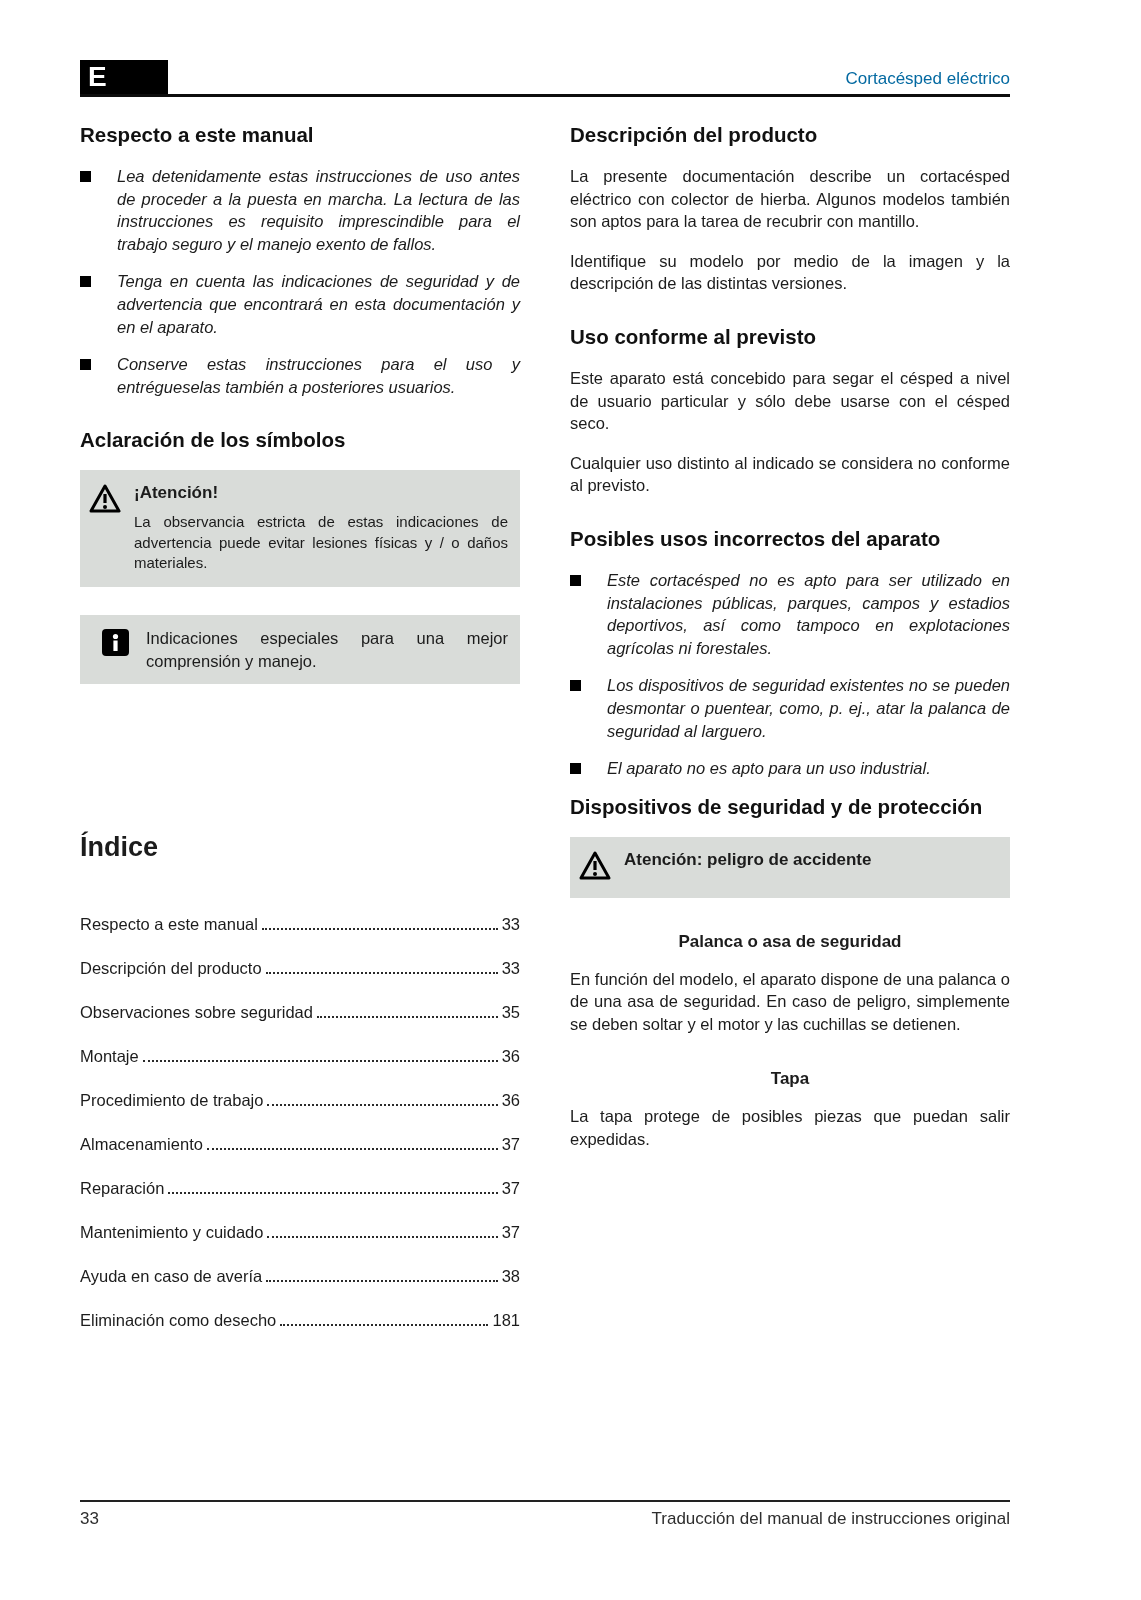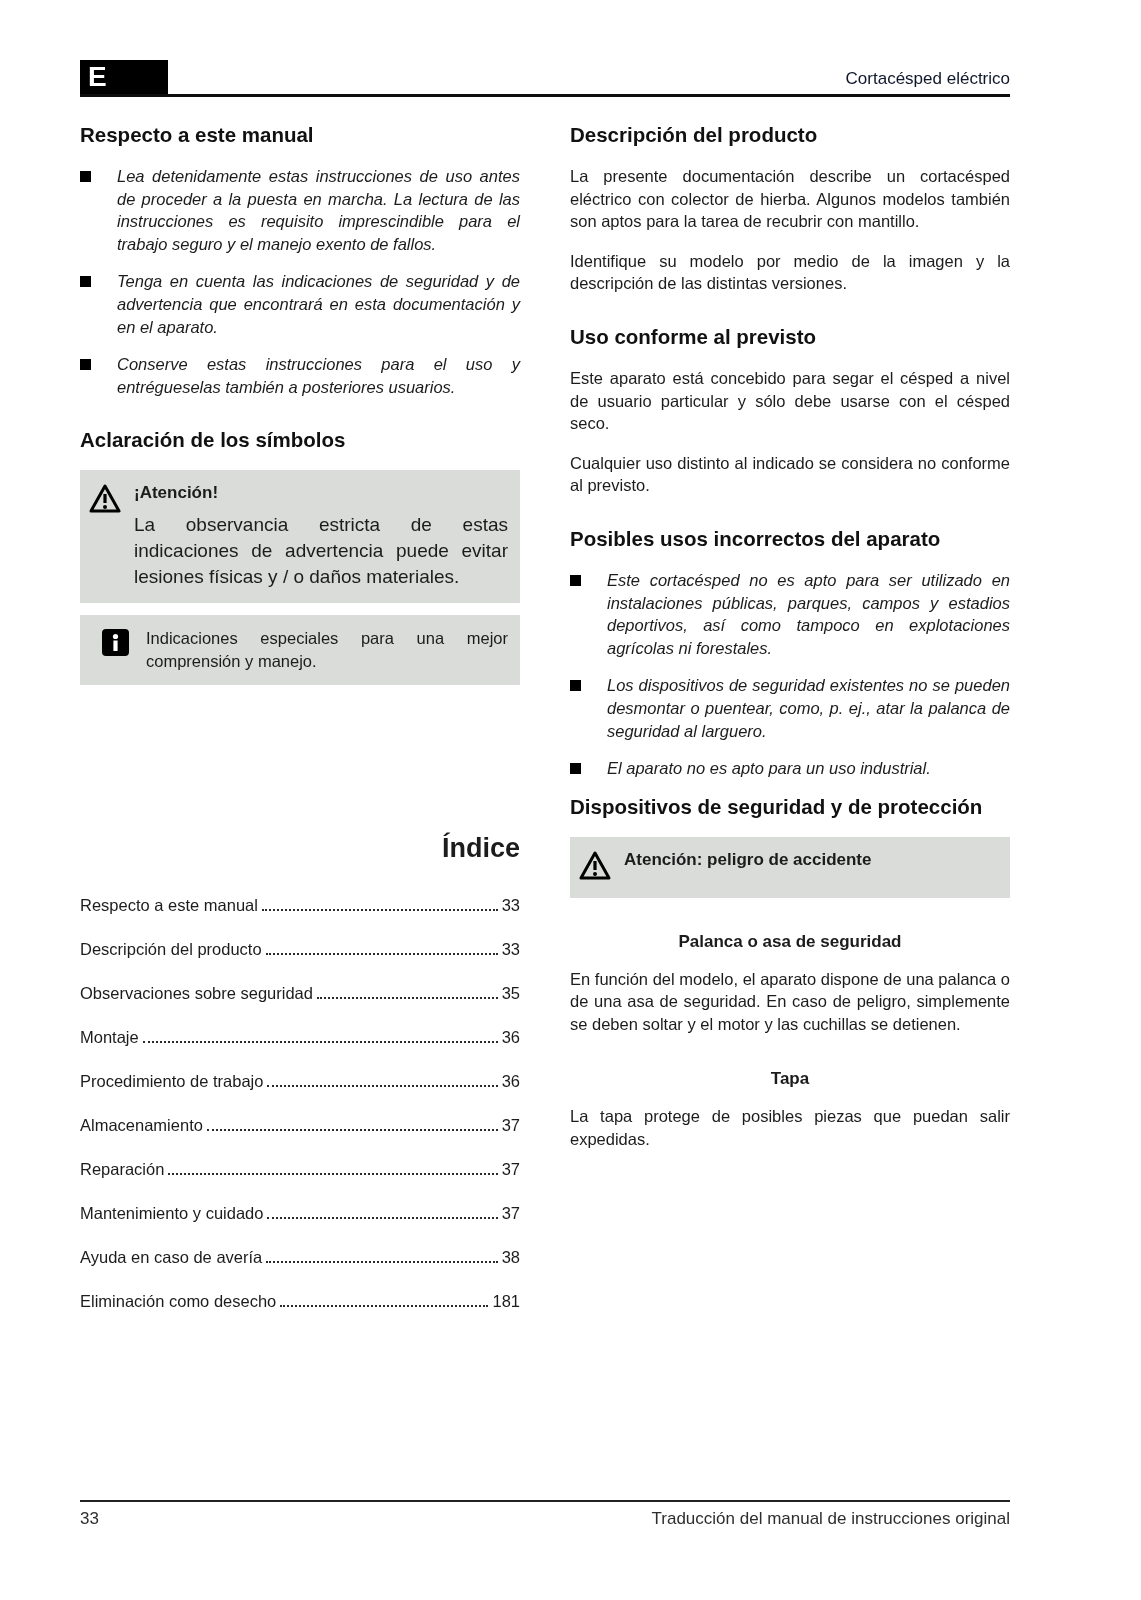--- a/index.html
+++ b/index.html
@@ -26,21 +26,21 @@
     width: 88px; height: 34px;
     background: #000;
     color: #fff;
     font-size: 28px;
     font-weight: bold;
     line-height: 33px;
     padding-left: 8px;
   }
   .header-product {
     font-size: 17px;
-    color: #0f172a;
+    color: #0369a1;
     padding-bottom: 5px;
   }
   
   .columns { display: flex; gap: 50px; margin-top: 20px; }
   .col { width: 448px; }
   h2.section {
     font-size: 20.5px;
     font-weight: bold;
     color: #111;
     margin: 6px 0 18px 0;
@@ -71,31 +71,31 @@
     flex: 1;
     font-size: 16.5px;
     line-height: 1.37;
     text-align: justify;
   }
   
   .notice {
     background: #d9dcd9;
     display: flex;
     padding: 11px 12px 13px 8px;
-    margin-bottom: 12px;
+    margin-bottom: 28px;
   }
   .notice-icon { flex: 0 0 46px; padding-top: 2px; }
   .notice-content { flex: 1; }
   .notice-title {
     font-size: 17px;
     font-weight: bold;
     margin: 2px 0 9px 0;
   }
   .notice-body {
-    font-size: 19px;
+    font-size: 15px;
     line-height: 1.37;
     text-align: justify;
   }
   .infobox {
     background: #d9dcd9;
     display: flex;
     padding: 12px 12px 12px 22px;
     margin-bottom: 20px;
   }
   .infobox-icon { flex: 0 0 44px; padding-top: 2px; }
@@ -103,22 +103,21 @@
     flex: 1;
     font-size: 16.5px;
     line-height: 1.37;
     text-align: justify;
   }
   
   .toc { margin-top: 148px; }
   .toc-title {
     font-size: 27px;
     font-weight: bold;
-    margin-bottom: 32px;
-    text-align: right;
+    margin-bottom: 52px;
   }
   .toc-row {
     display: flex;
     align-items: flex-end;
     font-size: 16.5px;
     margin-bottom: 25px;
   }
   .toc-label { white-space: nowrap; }
   .toc-leader {
     flex: 1;

